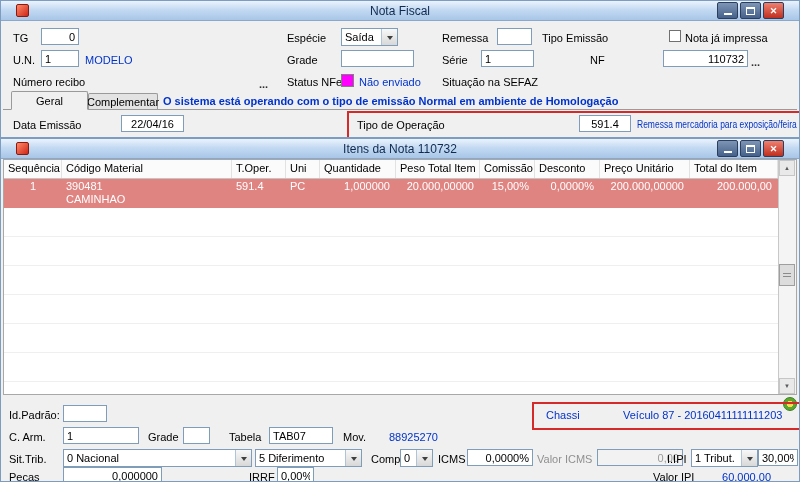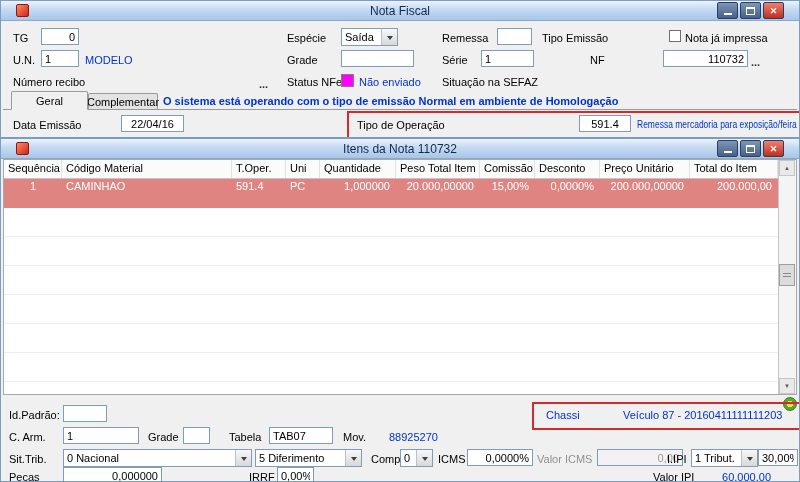--- a/index.html
+++ b/index.html
@@ -155,20 +155,21 @@
           <div class="th c4">Quantidade</div>
           <div class="th c5">Peso Total Item</div>
           <div class="th c6">Comissão</div>
           <div class="th c7">Desconto</div>
           <div class="th c8">Preço Unitário</div>
           <div class="th c9">Total do Item</div>
         </div>
         <div class="trow sel">
           <div class="td c0 c">1</div>
           <div class="td c1">
+            <div>390481</div>
             <div>CAMINHAO</div>
           </div>
           <div class="td c2">591.4</div>
           <div class="td c3">PC</div>
           <div class="td c4 r">1,000000</div>
           <div class="td c5 r">20.000,00000</div>
           <div class="td c6 r">15,00%</div>
           <div class="td c7 r">0,0000%</div>
           <div class="td c8 r">200.000,00000</div>
           <div class="td c9 r">200.000,00</div>

